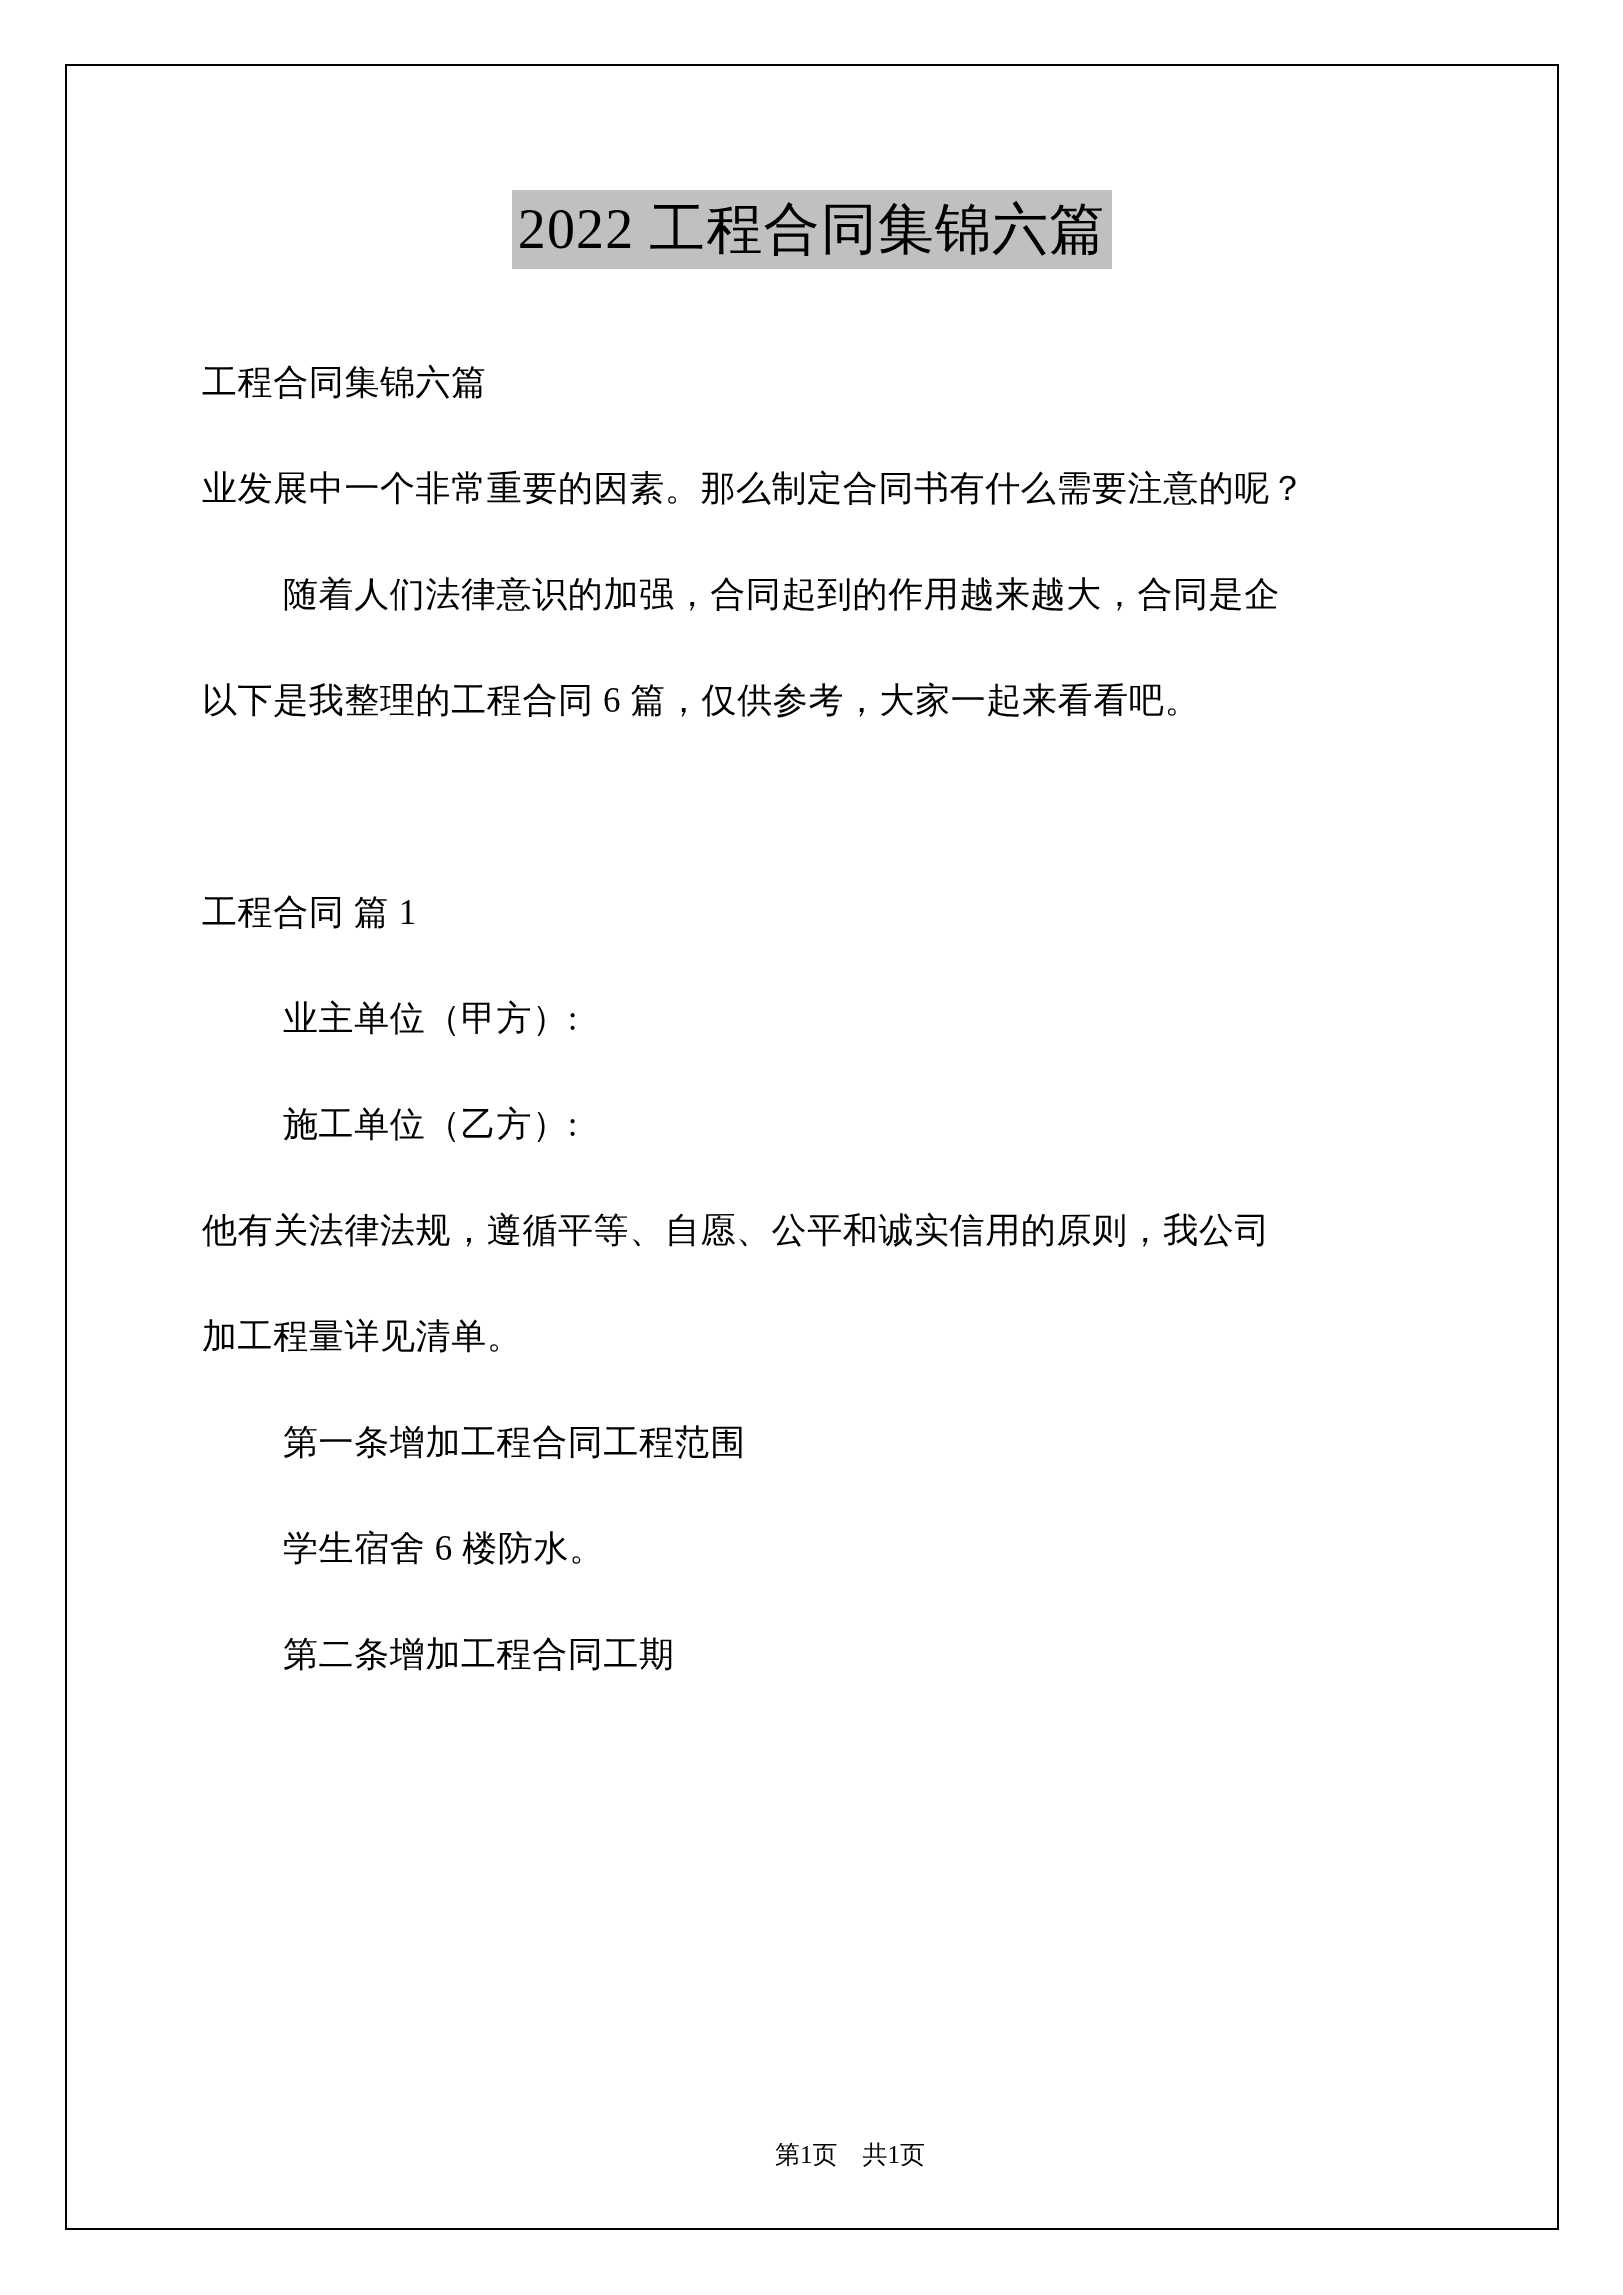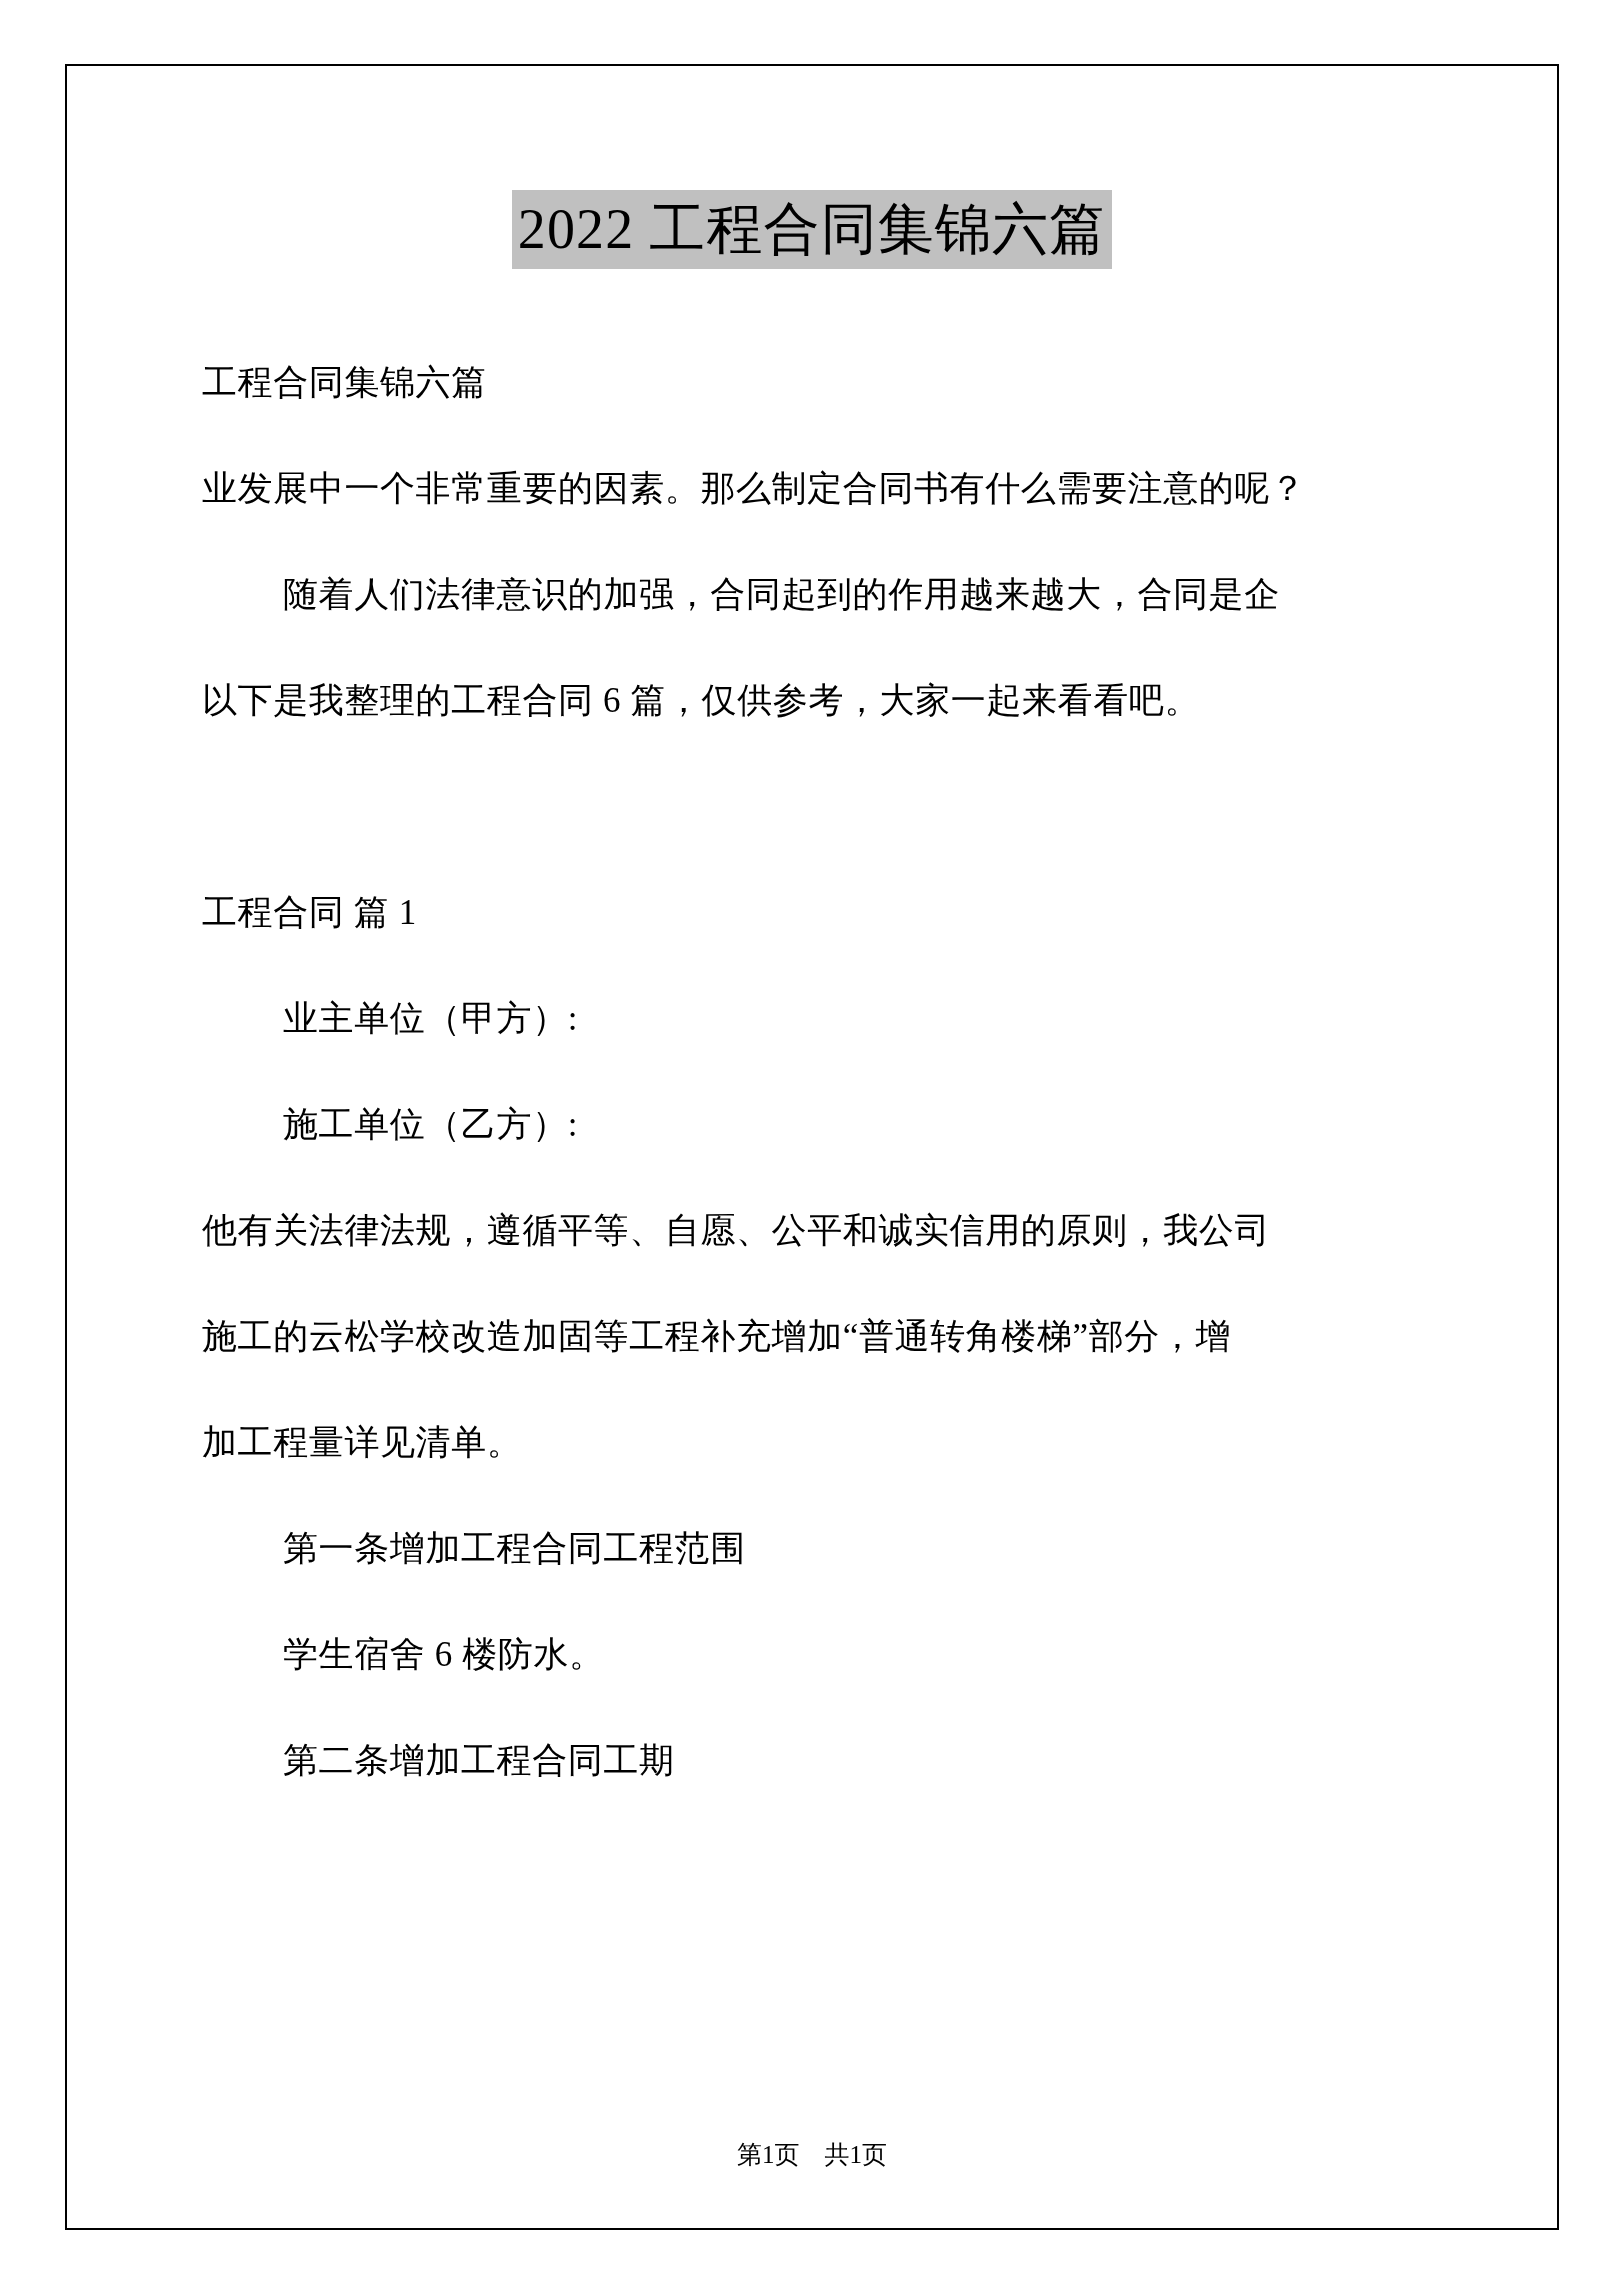--- a/index.html
+++ b/index.html
@@ -56,20 +56,21 @@
   }
   .page-footer {
     position: absolute;
     left: 65px;
     top: 2138px;
     width: 1494px;
     text-align: center;
     font-size: 25px;
     line-height: 34px;
     white-space: pre;
+    padding-left: 38px;
   }
 </style>
 </head>
 <body>
 
 <div class="page-border"></div>
 
 <div class="title-row">
   <span class="title-highlight" style="background: rgb(192, 192, 192);">2022 工程合同集锦六篇</span>
 </div>
@@ -77,21 +78,20 @@
 <div class="body-lines">
     <div class="line">工程合同集锦六篇</div>
     <div class="line">业发展中一个非常重要的因素。那么制定合同书有什么需要注意的呢？</div>
     <div class="line indent">随着人们法律意识的加强，合同起到的作用越来越大，合同是企</div>
     <div class="line">以下是我整理的工程合同 6 篇，仅供参考，大家一起来看看吧。</div>
     <div class="line"></div>
     <div class="line">工程合同 篇 1</div>
     <div class="line indent">业主单位（甲方）:</div>
     <div class="line indent">施工单位（乙方）:</div>
     <div class="line">他有关法律法规，遵循平等、自愿、公平和诚实信用的原则，我公司</div>
-    <div class="line">施工的云松学校改造加固等工程补充增加“普通转角楼梯”部分，增</div>
     <div class="line">加工程量详见清单。</div>
     <div class="line indent">第一条增加工程合同工程范围</div>
     <div class="line indent">学生宿舍 6 楼防水。</div>
     <div class="line indent">第二条增加工程合同工期</div>
   </div>
 
 <div class="page-footer">第1页　共1页</div>
 
 
 </body></html>

